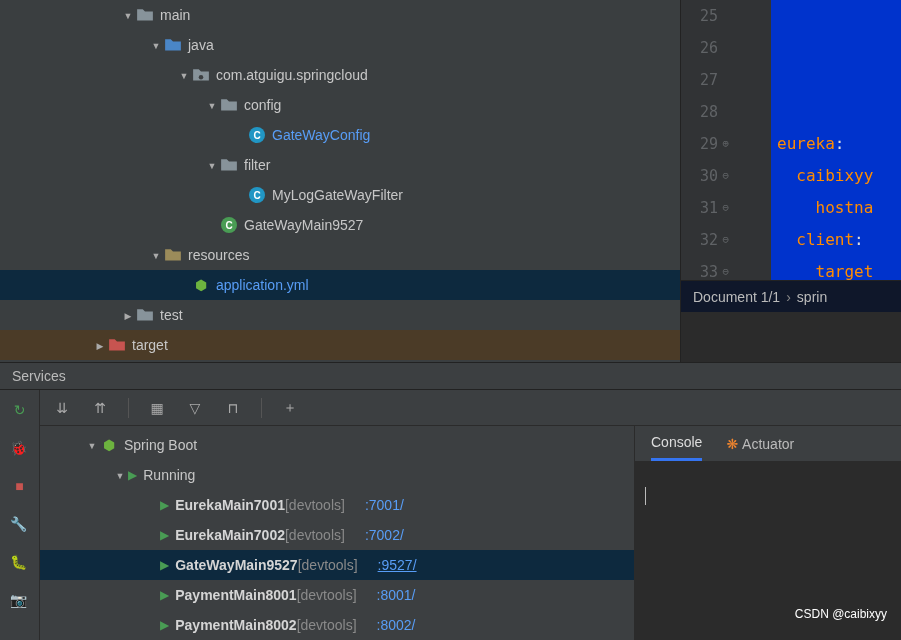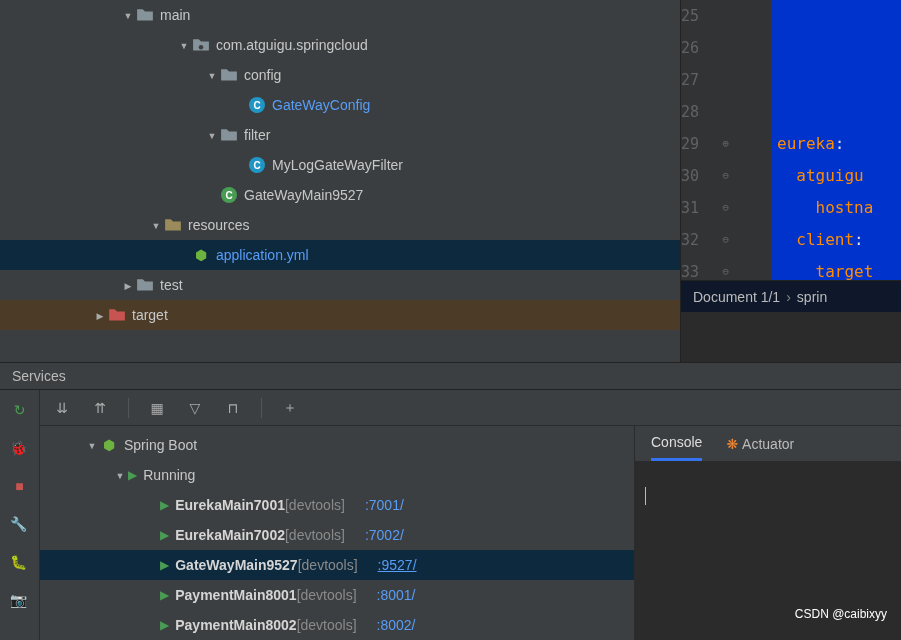--- a/index.html
+++ b/index.html
@@ -35,21 +35,21 @@
     display: flex;
     flex-direction: column;
     border-left: 1px solid #222;
   }
   .gutter {
     width: 90px;
     background: #313335;
     color: #606366;
     font-family: Consolas, monospace;
     font-size: 15px;
-    text-align: left;
+    text-align: center;
     padding-right: 34px;
     line-height: 32px;
     position: relative;
   }
   .editor-code {
     flex: 1;
     background: #0033cc;
     color: #ff8c00;
     font-family: Consolas, monospace;
     font-size: 16px;
@@ -243,20 +243,30 @@
     <div class="project-tree">
       <div class="tree-row">
         <span class="indent" style="width:112px"></span>
         <span class="chevron down"></span>
         <span class="icon">
             <svg viewBox="0 0 16 14">
               <path fill="#87939a" d="M1 2h5l2 2h7v8H1z"></path>
             </svg>
           </span>
         <span class="tree-label">main</span>
+      </div>
+      <div class="tree-row">
+        <span class="indent" style="width:140px"></span>
+        <span class="chevron down"></span>
+        <span class="icon">
+            <svg viewBox="0 0 16 14">
+              <path fill="#4a86c7" d="M1 2h5l2 2h7v8H1z"></path>
+            </svg>
+          </span>
+        <span class="tree-label">java</span>
       </div>
       <div class="tree-row">
         <span class="indent" style="width:168px"></span>
         <span class="chevron down"></span>
         <span class="icon">
             <svg viewBox="0 0 16 14">
               <path fill="#87939a" d="M1 2h5l2 2h7v8H1z"></path>
               <circle cx="8" cy="9" r="2" fill="#3c3f41"></circle>
             </svg>
           </span>
@@ -352,21 +362,21 @@
           <div style="position:relative"><span>31</span><span class="fold-mark">⊖</span></div>
           <div style="position:relative"><span>32</span><span class="fold-mark">⊖</span></div>
           <div style="position:relative"><span>33</span><span class="fold-mark">⊖</span></div>
         </div>
         <div class="editor-code">
           <div>&nbsp;</div>
             <div>&nbsp;</div>
             <div>&nbsp;</div>
             <div>&nbsp;</div>
           <div><span class="code-key">eureka</span><span class="code-punct">:</span></div>
-          <div>&nbsp;&nbsp;<span class="code-key">atguigu</span></div>
+          <div>&nbsp;&nbsp;<span class="code-key">caibixyy</span></div>
           <div>&nbsp;&nbsp;&nbsp;&nbsp;<span class="code-key">hostna</span></div>
           <div>&nbsp;&nbsp;<span class="code-key">client</span><span class="code-punct">:</span></div>
           <div>&nbsp;&nbsp;&nbsp;&nbsp;<span class="code-key">target</span></div>
         </div>
       </div>
       <div class="editor-status">
         <span>Document 1/1</span>
         <span class="bc-sep">›</span>
         <span>sprin</span>
       </div>

